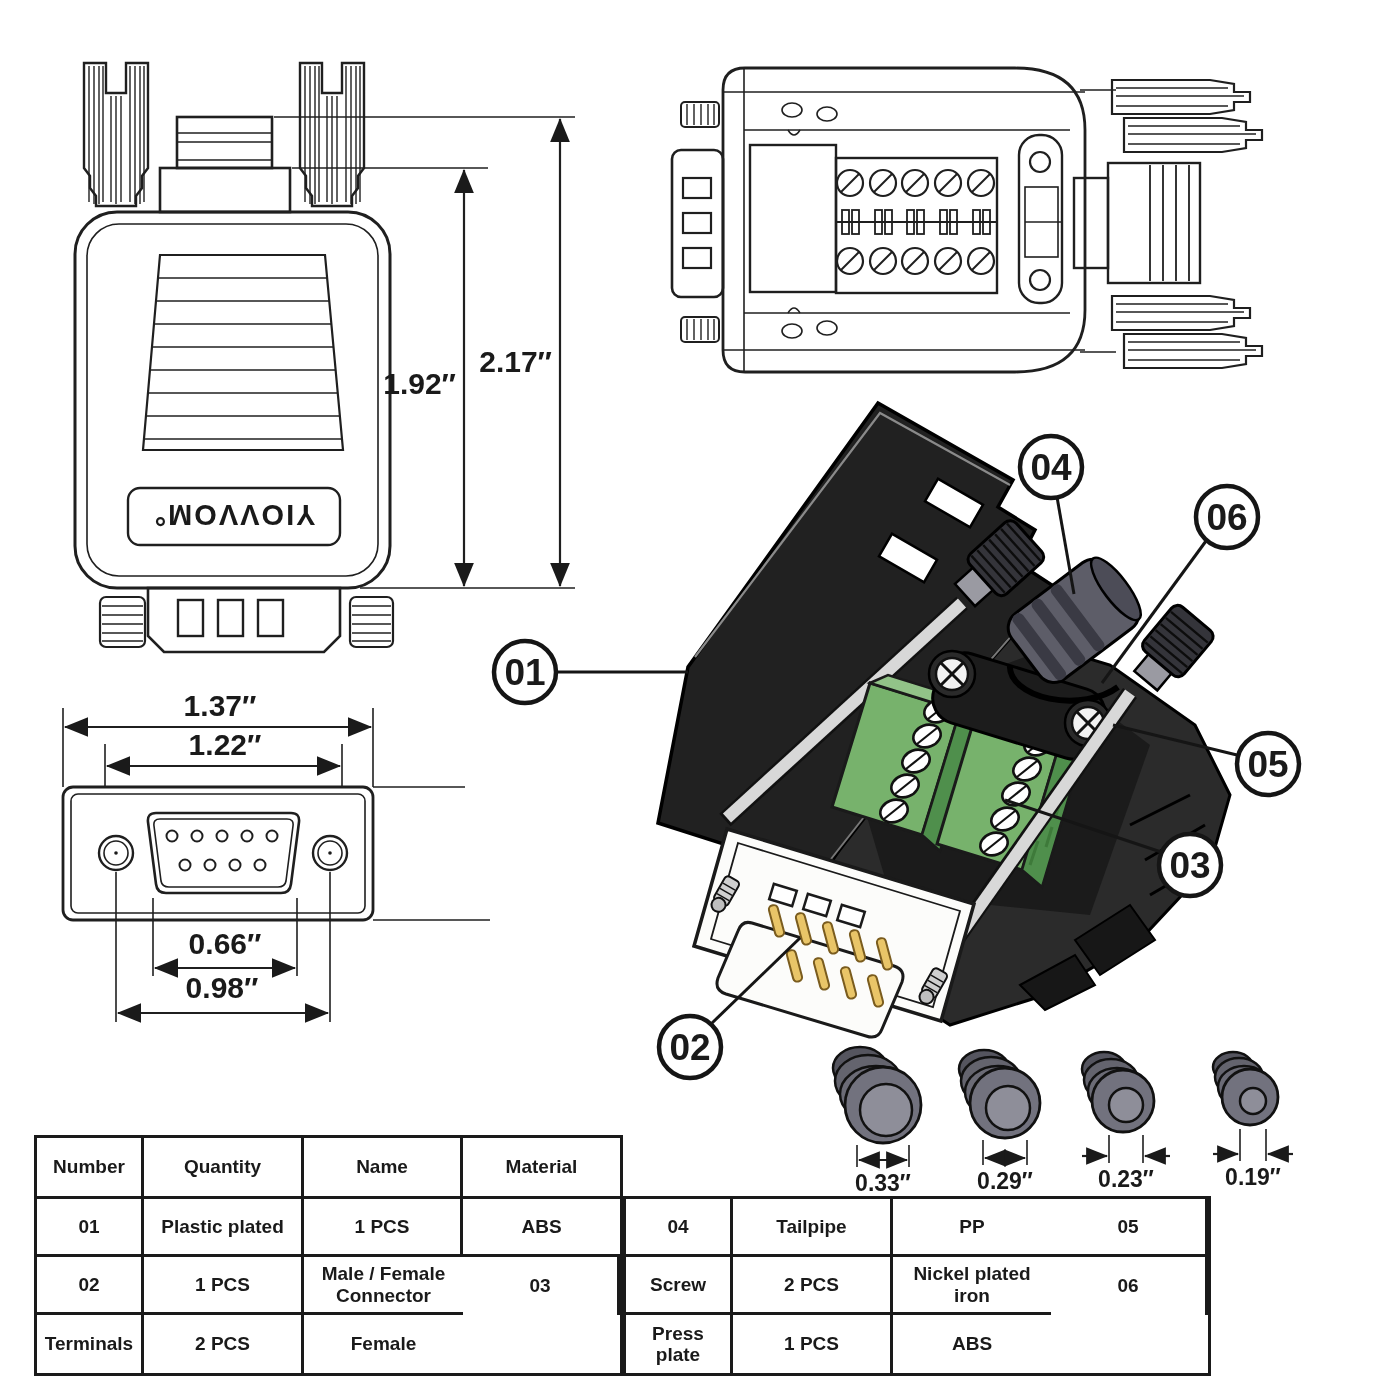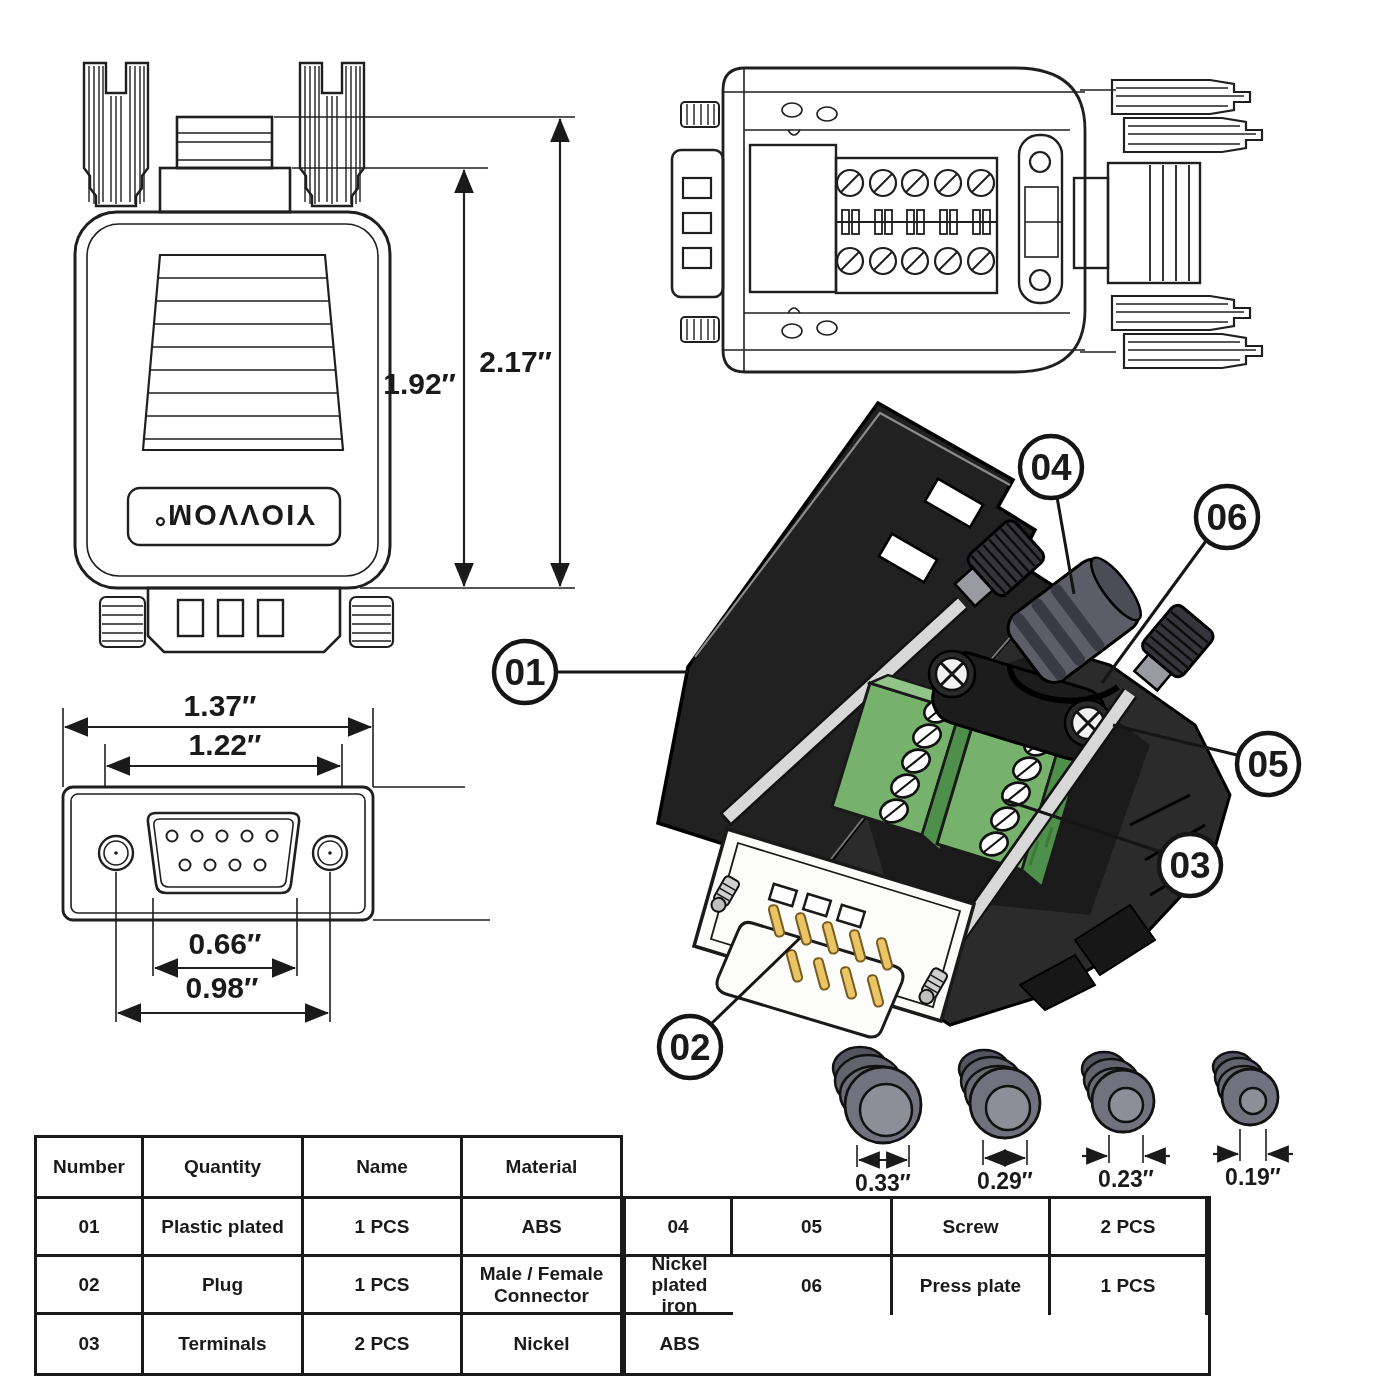--- a/index.html
+++ b/index.html
@@ -630,32 +630,33 @@
   <div class="cell">Quantity</div>
   <div class="cell">Name</div>
   <div class="cell last-col">Material</div>
 
   <div class="cell">01</div>
   <div class="cell">Plastic plated</div>
   <div class="cell">1 PCS</div>
   <div class="cell last-col">ABS</div>
 
   <div class="cell">02</div>
-  <div class="cell">Plug</div>
   <div class="cell">1 PCS</div>
   <div class="cell last-col">Male / Female Connector</div>
 
   <div class="cell last-row">03</div>
   <div class="cell last-row">Terminals</div>
   <div class="cell last-row">2 PCS</div>
-  <div class="cell last-col last-row">Nickel</div>
+  <div class="cell last-col last-row">Female</div>
 </div>
 
 <div id="right-table" class="abs parts-table">
   <div class="cell">04</div>
+  <div class="cell">Tailpipe</div>
+  <div class="cell last-col">PP</div>
 
   <div class="cell">05</div>
   <div class="cell">Screw</div>
   <div class="cell">2 PCS</div>
   <div class="cell last-col">Nickel plated iron</div>
 
   <div class="cell last-row">06</div>
   <div class="cell last-row">Press plate</div>
   <div class="cell last-row">1 PCS</div>
   <div class="cell last-col last-row">ABS</div>

